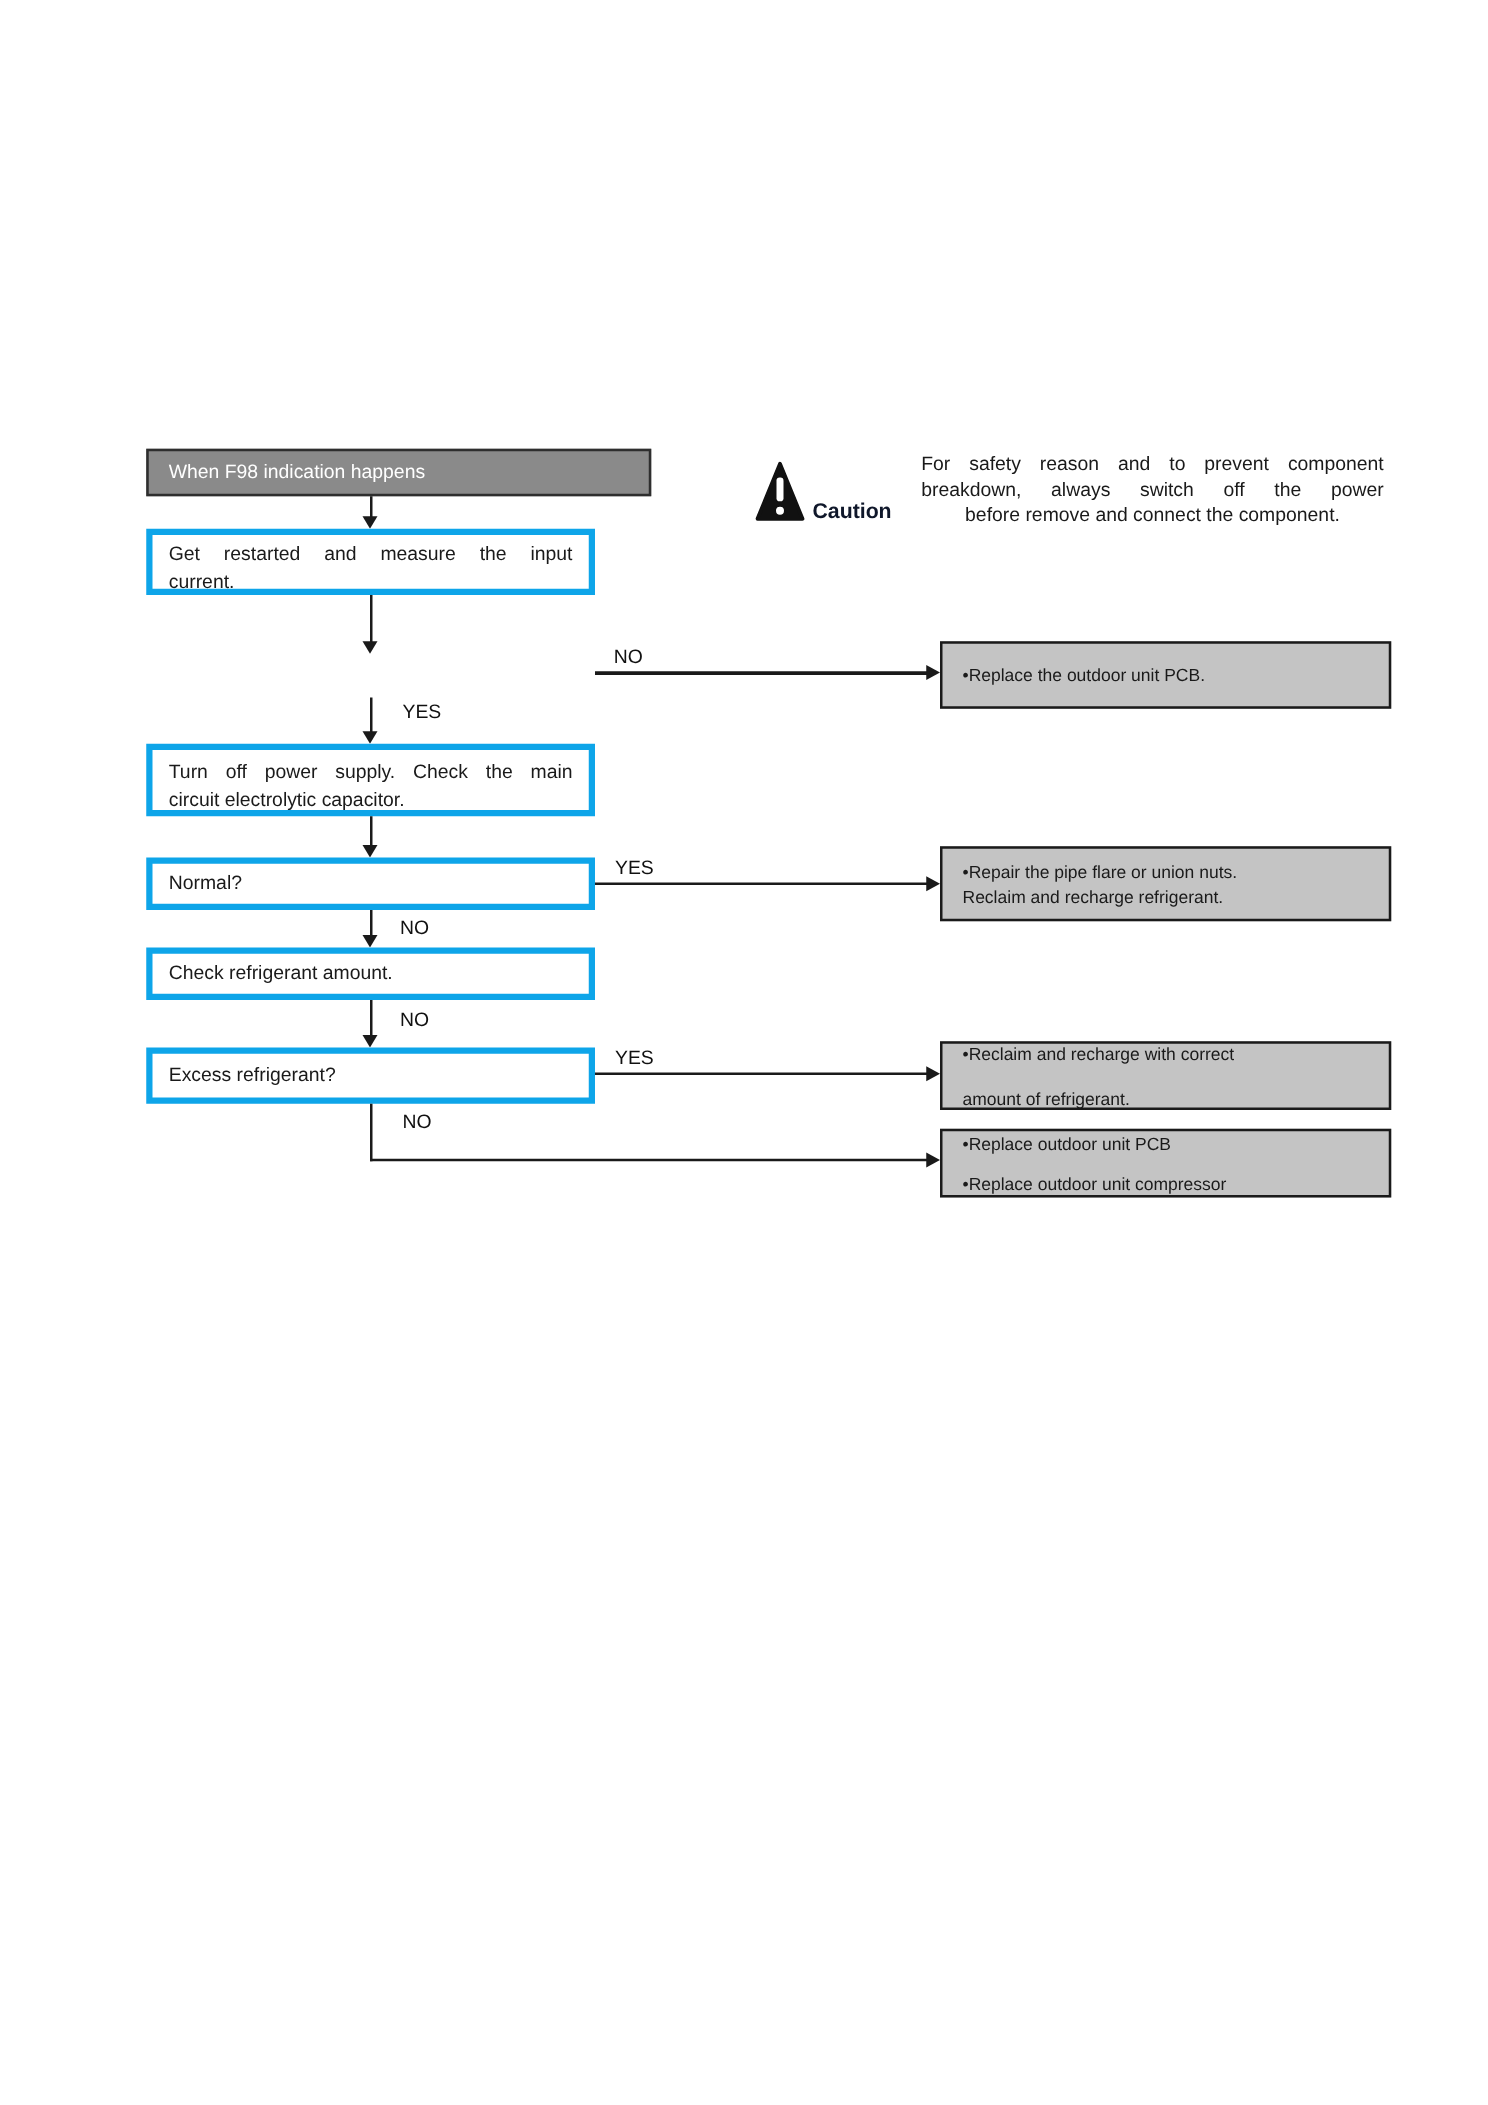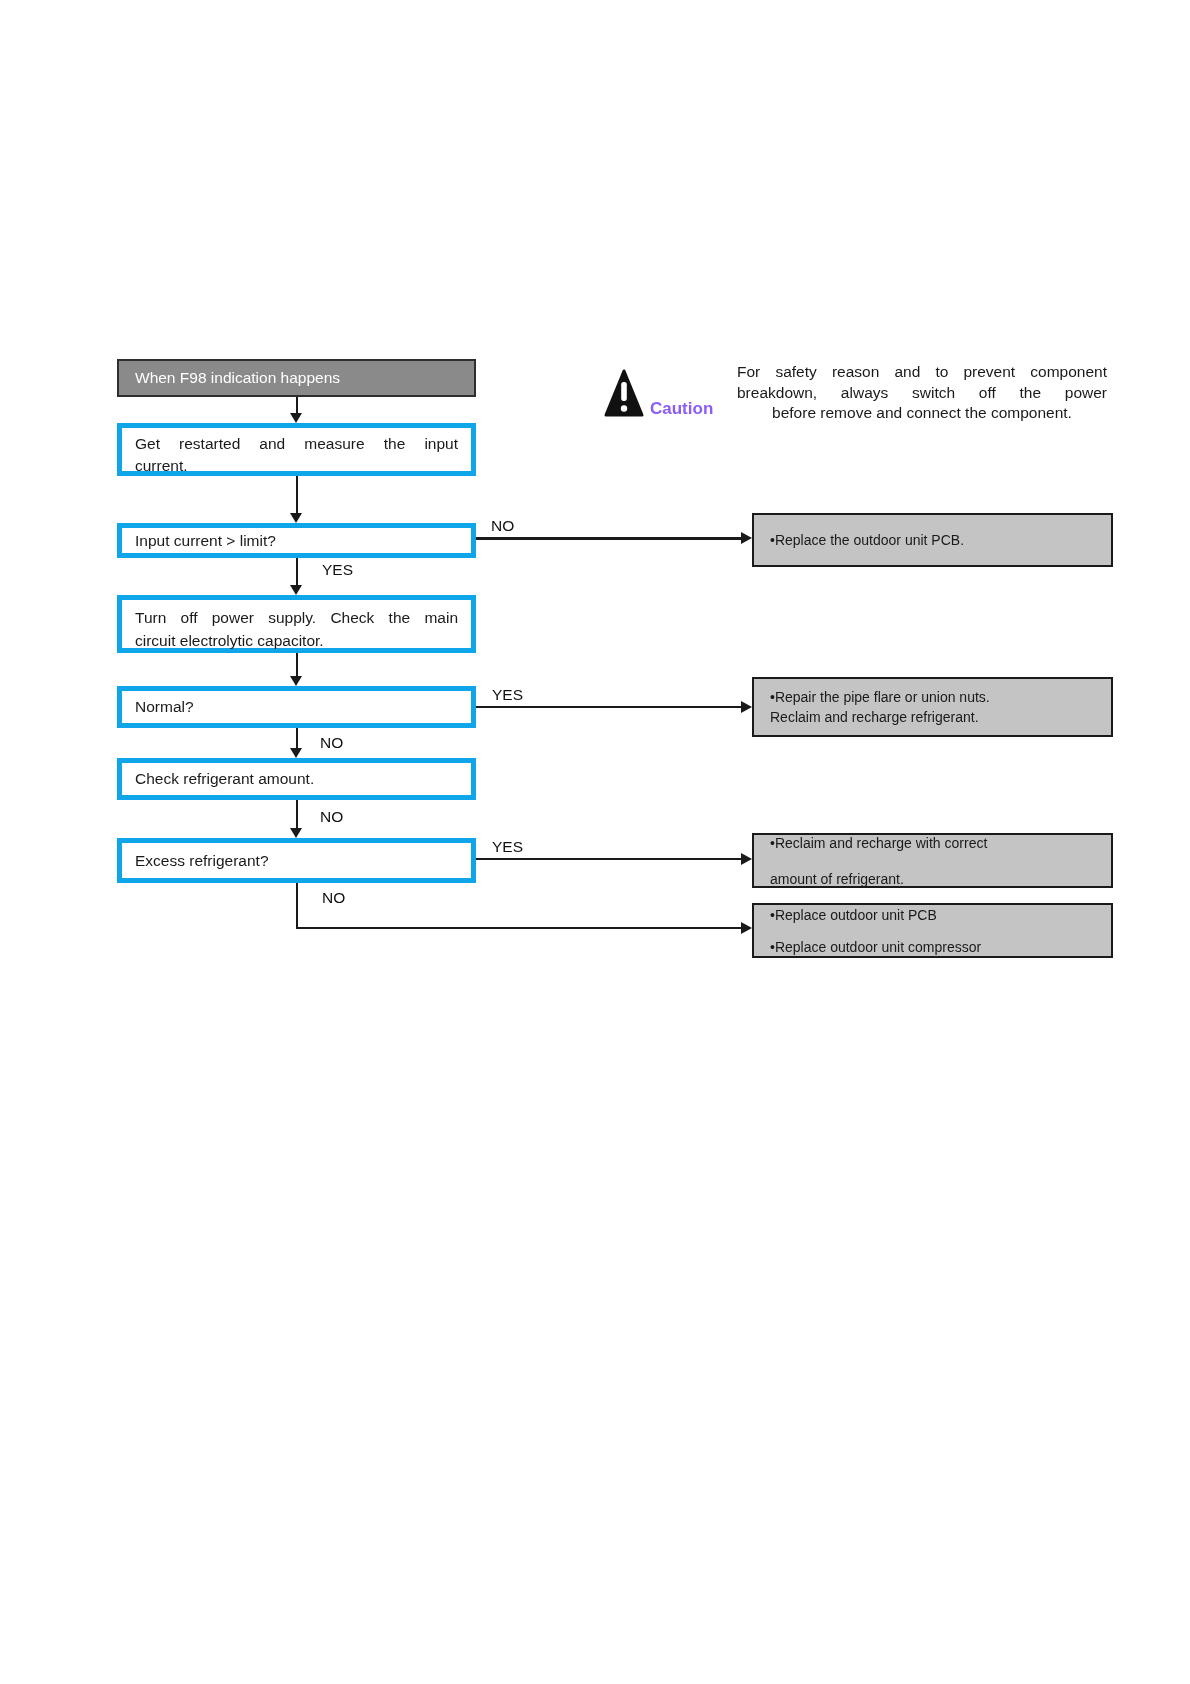--- a/index.html
+++ b/index.html
@@ -10,21 +10,21 @@
   
   .fbox{
     position:absolute;left:117px;width:359px;box-sizing:border-box;
     border:5px solid #0ea5e9;background:#ffffff;font-size:15.5px;
   }
   .fbox.single{display:flex;align-items:center;padding-left:13px;}
   .fbox.multi{padding:5px 13px 0 13px;}
   .fbox.multi .ln{line-height:22px;}
   .jline{text-align:justify;text-align-last:justify;}
   .startbox{
-    position:absolute;left:117px;width:359px;height:38px;box-sizing:border-box;
+    position:absolute;left:117px;width:404px;height:38px;box-sizing:border-box;
     border:2px solid #2e2e2e;background:#8a8a8a;color:#ffffff;
     display:flex;align-items:center;padding-left:16px;font-size:15.5px;
   }
   
   .gbox{
     position:absolute;left:752px;width:361px;box-sizing:border-box;
     border:2px solid #1a1a1a;background:#c4c4c4;font-size:14px;
     display:flex;flex-direction:column;justify-content:center;padding-left:16px;
   }
   .gbox .ln{line-height:20px;}
@@ -38,21 +38,21 @@
     border-top:10px solid #1a1a1a;
   }
   .ah-right{
     position:absolute;width:0;height:0;
     border-top:6px solid transparent;border-bottom:6px solid transparent;
     border-left:11px solid #1a1a1a;
   }
   .elabel{position:absolute;font-size:15.5px;color:#111111;}
   
   .caution-icon{position:absolute;left:604px;top:369px;}
-  .caution-word{position:absolute;left:650px;top:399px;font-size:17px;font-weight:bold;color:#8b5cf6;}
+  .caution-word{position:absolute;left:650px;top:399px;font-size:17px;font-weight:bold;color:#0f172a;}
   .caution-text{position:absolute;left:737px;top:362px;width:370px;font-size:15.5px;}
   .caution-text .ln{line-height:20.5px;text-align:center;}
 </style>
 </head>
 <body>
 
 <div class="canvas">
 
   <div class="startbox" style="top:359px;">
     <span>When F98 indication happens</span>
@@ -62,23 +62,20 @@
   <div class="ah-down" style="left:290px;top:413px;"></div>
 
   <div class="fbox multi" style="top:423px;height:53px;">
     <div class="ln jline">Get restarted and measure the input</div>
     <div class="ln">current.</div>
   </div>
 
   <div class="vline" style="left:296px;top:476px;height:38px;"></div>
   <div class="ah-down" style="left:290px;top:513px;"></div>
 
-  <div class="fbox single" style="top:523px;height:35px;">
-    <span>Input current &gt; limit?</span>
-  </div>
 
   <div class="elabel" style="left:491px;top:517px;">NO</div>
   <div class="hline thick" style="left:476px;top:537px;width:266px;"></div>
   <div class="ah-right" style="left:741px;top:532px;"></div>
 
   <div class="gbox" style="top:513px;height:54px;">
     <div class="ln">•Replace the outdoor unit PCB.</div>
   </div>
 
   <div class="elabel" style="left:322px;top:561px;">YES</div>

